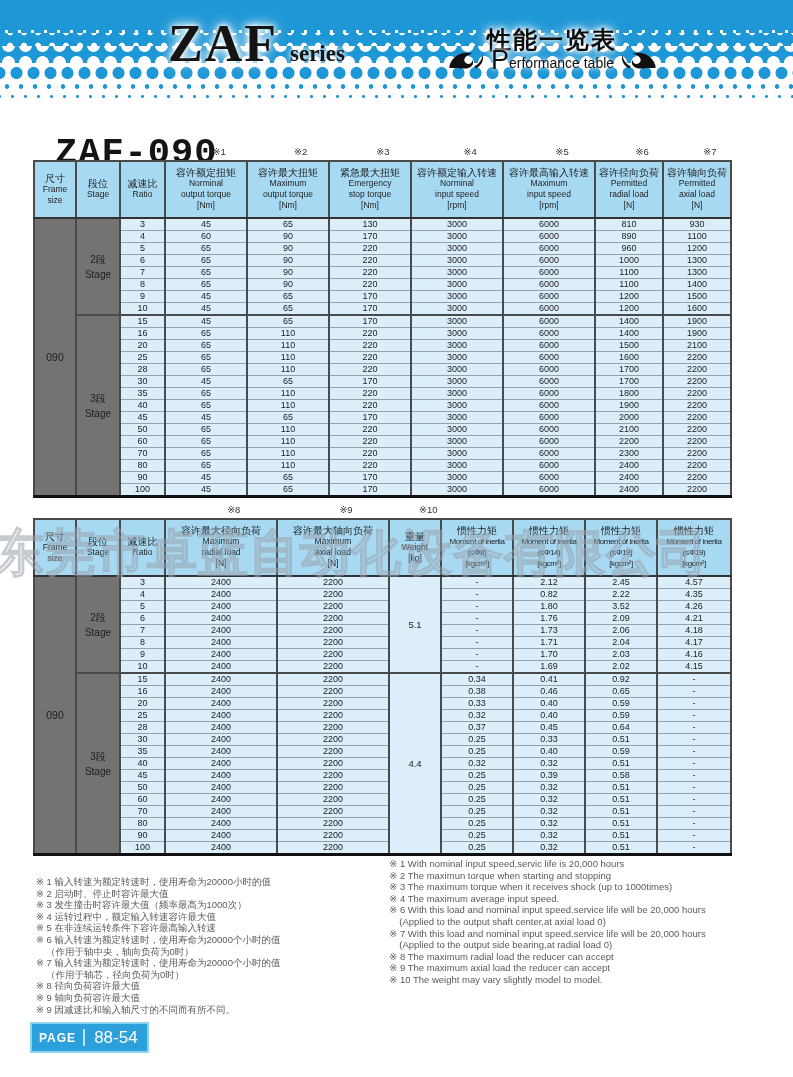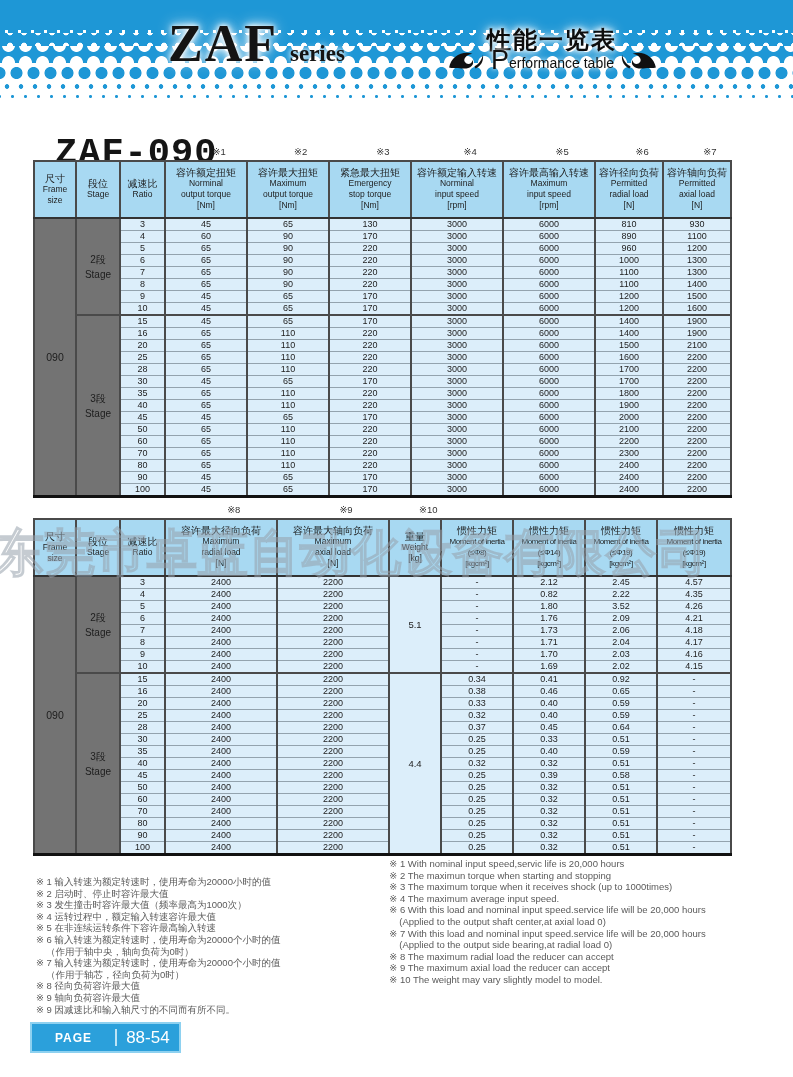--- a/index.html
+++ b/index.html
@@ -58,21 +58,21 @@
   
   .footnotes{position:absolute;left:36px;top:858px;width:740px;display:flex;}
   .fn-col{font-size:9.5px;line-height:11.6px;color:#5a5a5a;}
   .fn-cn{width:348px;margin-top:18px;}
   .fn-en{width:392px;margin-left:10px;}
   .fn-col div{white-space:nowrap;}
   .fn-cont{padding-left:10px;}
 
   
   .page-badge{position:absolute;left:30px;top:1022px;height:27px;background:#2BA0DB;border:2px solid #8ED1F0;display:inline-flex;align-items:center;}
-  .page-label{font-weight:700;font-size:12px;color:#fff;padding:0 23px;letter-spacing:1px;}
+  .page-label{font-weight:700;font-size:12px;color:#fff;padding:0 7px;letter-spacing:1px;}
   .page-divider{width:2px;height:17px;background:#BEE4F5;}
   .page-num{font-size:17px;color:#fff;padding:0 9px;}
 </style>
 </head>
 <body>
 
 <div class="page">
 
   <div class="band">
     <div class="band-solid"></div>

